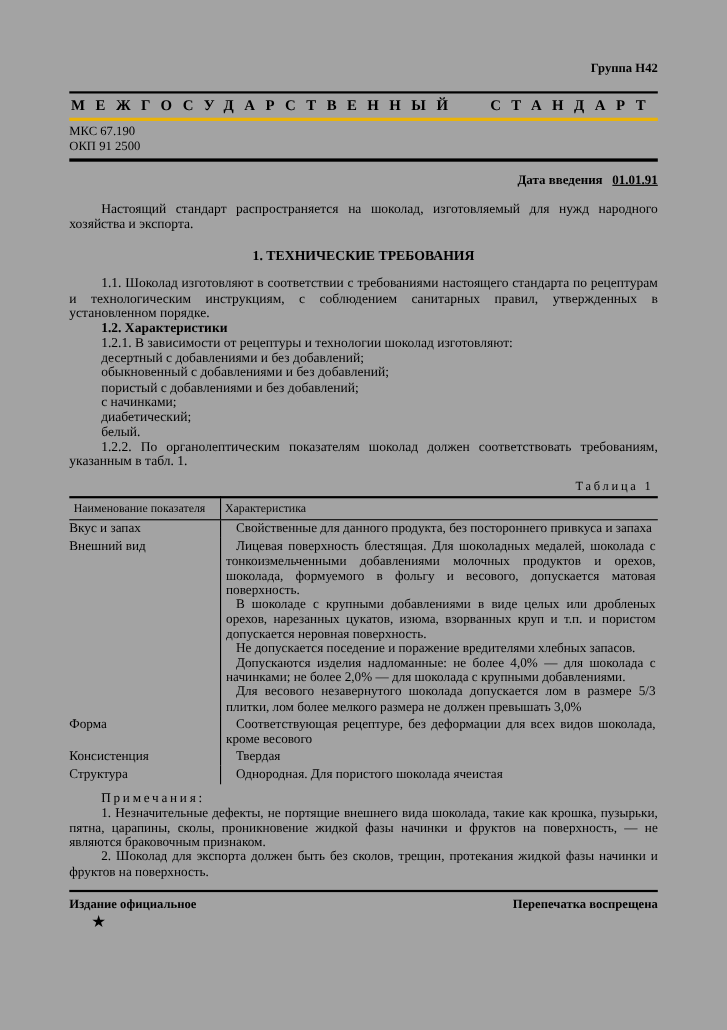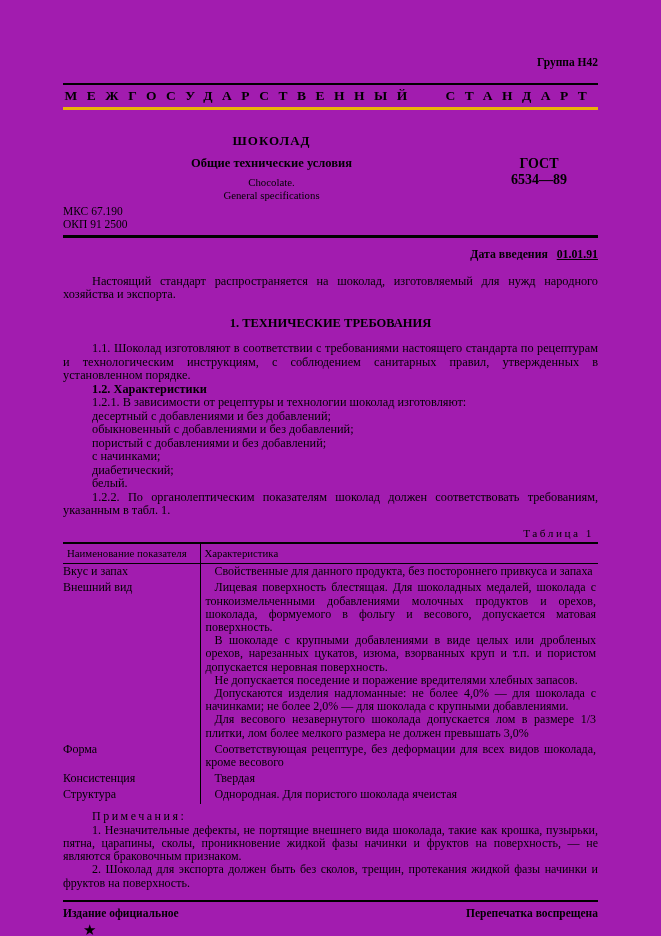--- a/index.html
+++ b/index.html
@@ -1,17 +1,17 @@
 <!DOCTYPE html>
 <html><head>
 <meta charset="utf-8">
 <style>
   html,body{margin:0;padding:0;background:#ffffff;}
   .page{
-    width:661px;height:936px;margin:0 auto;background:#a21caf;color:#000;
+    width:661px;height:936px;margin:0 auto;background:#a3a3a3;color:#000;
     font-family:"Liberation Serif","DejaVu Serif",serif;
     font-size:12.3px;line-height:13.5px;
     padding:56px 63px 0 63px;box-sizing:border-box;position:relative;
   }
   .group-row{text-align:right;font-weight:bold;font-size:11.5px;margin-bottom:13px;}
   .std-band{
     border-top:2px solid #000;border-bottom:3px solid #eab308;
     padding:4px 0 5px;text-align:center;font-weight:bold;font-size:13.5px;
     letter-spacing:9.5px;word-spacing:16px;white-space:nowrap;overflow:hidden;
   }
@@ -47,34 +47,20 @@
 </style>
 </head>
 <body>
 
 <div class="page">
 
   <div class="group-row">Группа Н42</div>
 
   <div class="std-band">МЕЖГОСУДАРСТВЕННЫЙ СТАНДАРТ</div>
 
-  <div class="title-block">
-    <div class="title-center">
-      <div class="doc-title">ШОКОЛАД</div>
-      <div class="doc-subtitle">Общие технические условия</div>
-      <div class="doc-en">
-        <div>Chocolate.</div>
-        <div>General specifications</div>
-      </div>
-    </div>
-    <div class="gost-block">
-      <div>ГОСТ</div>
-      <div>6534—89</div>
-    </div>
-  </div>
 
   <div class="codes">
     <div>МКС 67.190</div>
     <div>ОКП 91 2500</div>
   </div>
 
   <div class="main-rule"></div>
 
   <div class="date-row">
     <span>Дата введения</span>
@@ -119,21 +105,21 @@
       </td>
     </tr>
 
     <tr>
       <td class="name">Внешний вид</td>
       <td class="chars sep">
         <p class="cellp">Лицевая поверхность блестящая. Для шоколадных медалей, шоколада с тонкоизмельченными добавлениями молочных продуктов и орехов, шоколада, формуемого в фольгу и весового, допускается матовая поверхность.</p>
         <p class="cellp">В шоколаде с крупными добавлениями в виде целых или дробленых орехов, нарезанных цукатов, изюма, взорванных круп и т.п. и пористом допускается неровная поверхность.</p>
         <p class="cellp">Не допускается поседение и поражение вредителями хлебных запасов.</p>
         <p class="cellp">Допускаются изделия надломанные: не более 4,0% — для шоколада с начинками; не более 2,0% — для шоколада с крупными добавлениями.</p>
-        <p class="cellp">Для весового незавернутого шоколада допускается лом в размере 1/3 плитки, лом более мелкого размера не должен превышать 3,0%</p>
+        <p class="cellp">Для весового незавернутого шоколада допускается лом в размере 5/3 плитки, лом более мелкого размера не должен превышать 3,0%</p>
       </td>
     </tr>
 
     <tr>
       <td class="name">Форма</td>
       <td class="chars sep">
         <p class="cellp">Соответствующая рецептуре, без деформации для всех видов шоколада, кроме весового</p>
       </td>
     </tr>
 

